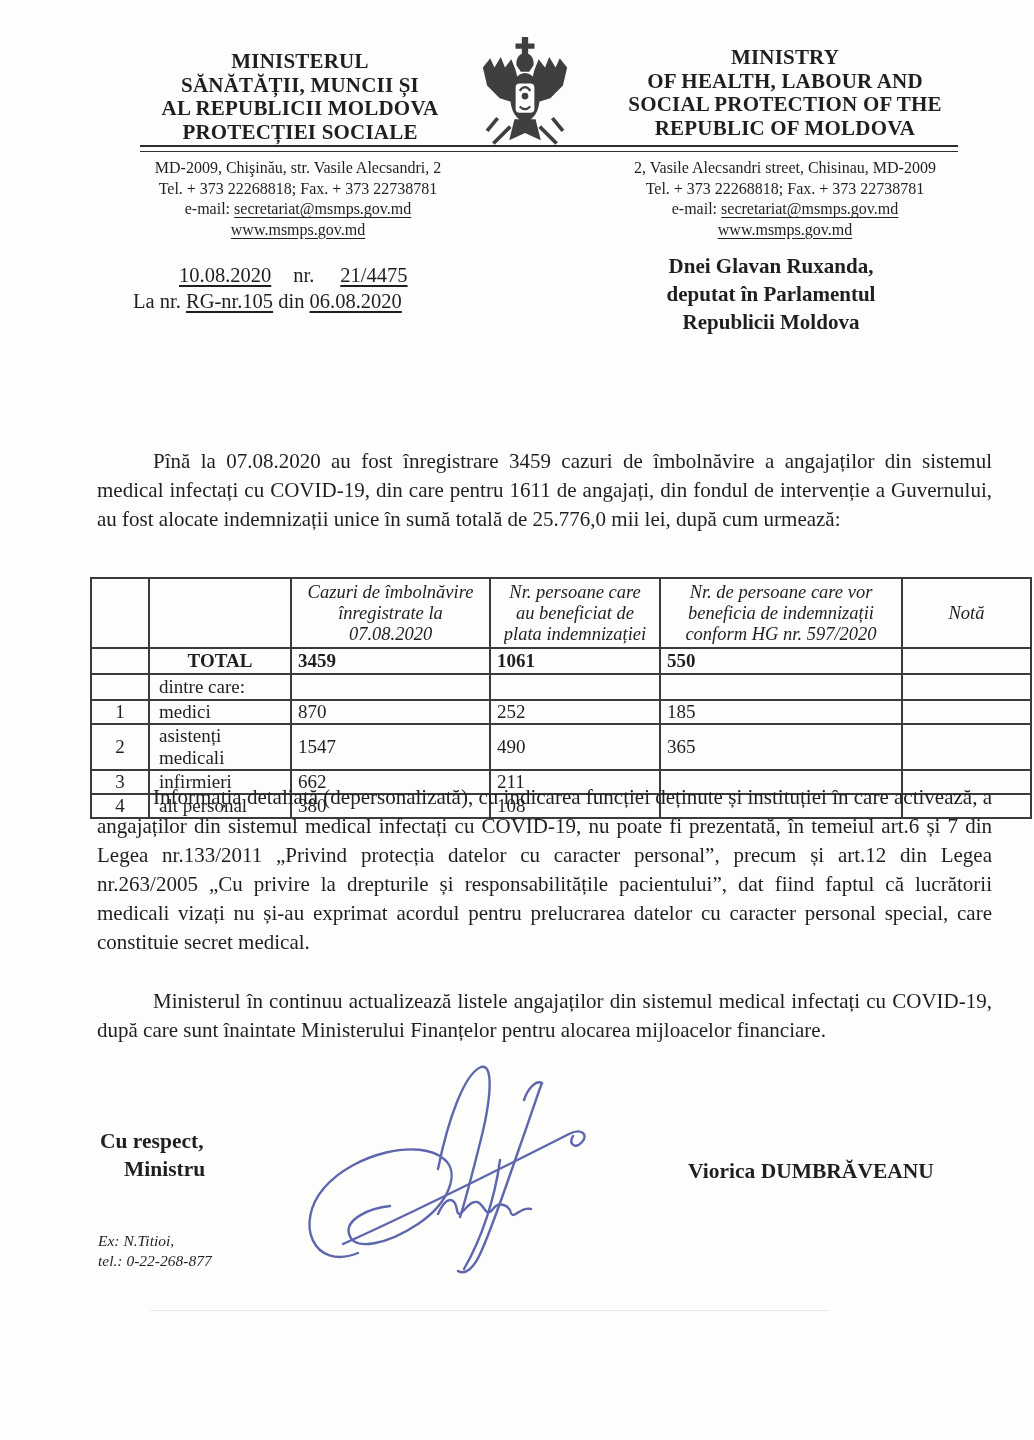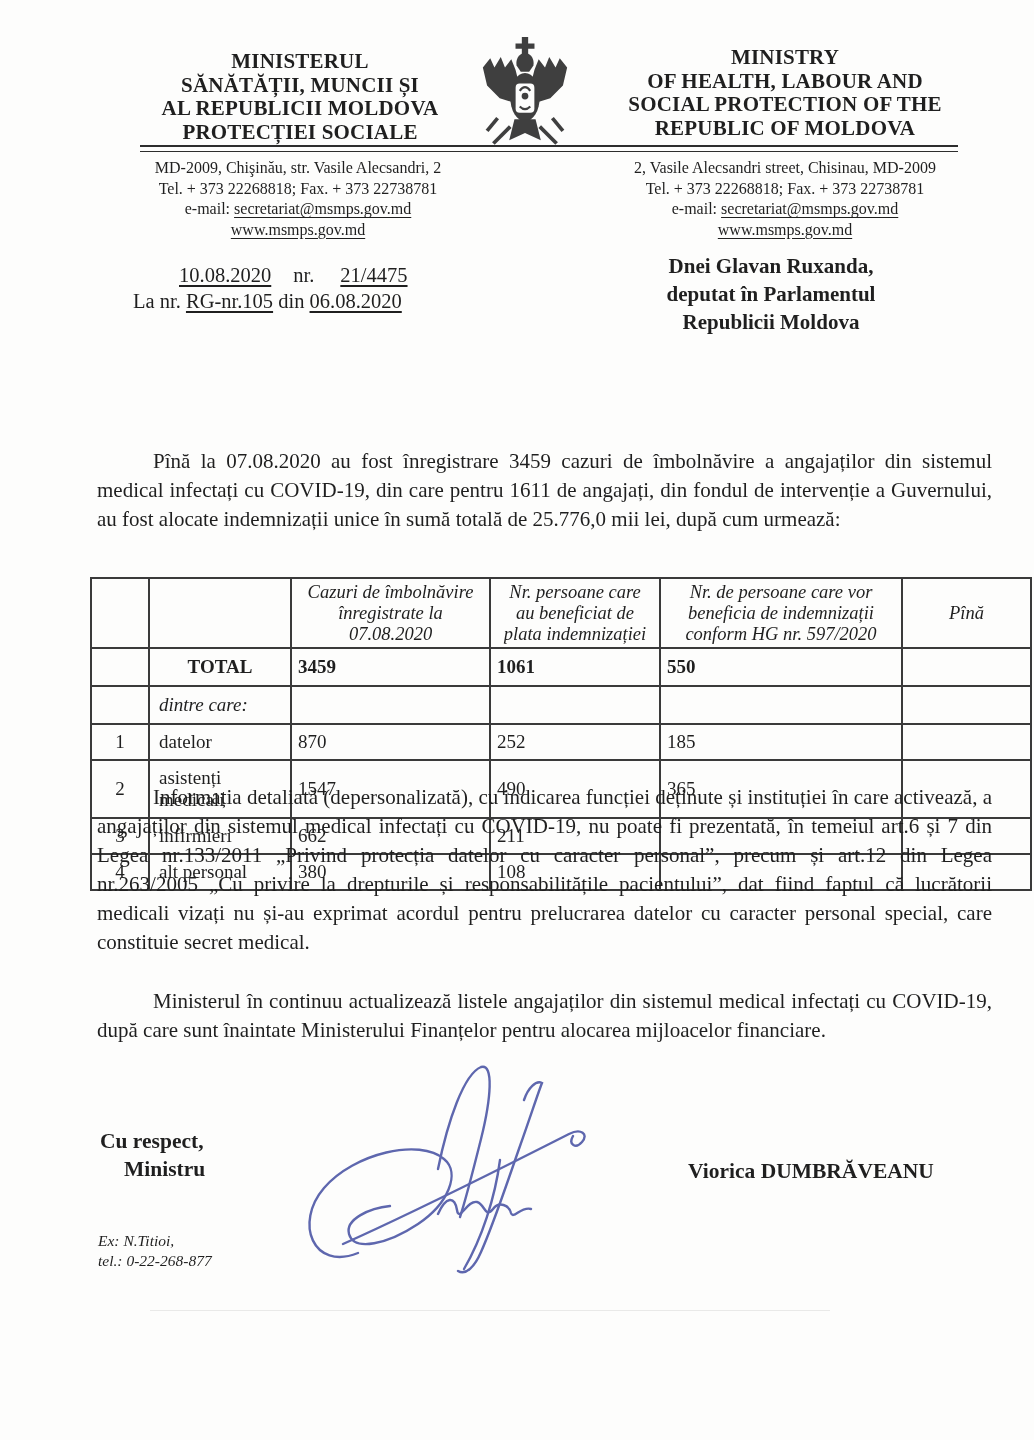--- a/index.html
+++ b/index.html
@@ -27,30 +27,30 @@
   .refs .gap2{display:inline-block;width:26px;}
   .addressee{position:absolute;left:608px;top:252px;width:326px;text-align:center;
     font-weight:bold;font-size:21px;line-height:28px;}
   
   .para{position:absolute;left:97px;width:895px;font-size:21px;line-height:29px;
     text-align:justify;text-indent:56px;}
   .p1{top:360px;} .p2{top:447px;} .p3{top:783px;} .p4{top:987px;}
   
   table.data{position:absolute;left:90px;top:577px;border-collapse:collapse;table-layout:fixed;
     font-size:19px;}
-  table.data td,table.data th{border:2px solid #3a3a3a;padding:6px 6px;overflow:hidden;}
+  table.data td,table.data th{border:2px solid #3a3a3a;padding:0 6px;overflow:hidden;}
   table.data th{font-style:italic;font-weight:normal;font-size:18.5px;line-height:21px;
     text-align:center;vertical-align:middle;height:64px;padding:2px 8px;border-radius:24px;}
   .c-num{width:40px;text-align:center;}
   .c-name{width:123px;text-align:left;padding-left:9px!important;}
   .c-cases{width:181px;} .c-paid{width:152px;} .c-future{width:224px;} .c-note{width:111px;}
   td.val{text-align:left;padding-right:15px!important;margin-left:11px;}
   tr.r-total td{height:24px;font-weight:bold;}
   tr.r-total td.c-name{text-align:center;padding-left:6px!important;}
-  tr.r-sub td{height:24px;font-style:italic;}
+  tr.r-sub td{height:24px;}
   tr.r-data td{height:22px;}
   
   .closing{position:absolute;left:100px;top:1112px;font-size:21.5px;font-weight:bold;margin-top:17px;}
   .minister{position:absolute;left:124px;top:1157px;font-size:21.5px;font-weight:bold;}
   .sig-name{position:absolute;left:688px;top:1159px;font-size:21.5px;font-weight:bold;}
   .signature{position:absolute;left:288px;top:1038px;width:322px;height:242px;}
   .footnote{position:absolute;left:98px;top:1231px;font-size:15.5px;font-style:italic;line-height:20px;}
   .faint-line{position:absolute;left:150px;top:1310px;width:680px;height:1px;background:rgba(0,0,0,0.08);}
 </style>
 </head>
@@ -140,41 +140,41 @@
         <col class="c-future">
         <col class="c-note">
     </colgroup>
     <tbody>
         <tr>
       <th class="c-num"></th>
       <th class="c-name"></th>
       <th class="c-cases">Cazuri de îmbolnăvire înregistrate la 07.08.2020</th>
       <th class="c-paid">Nr. persoane care au beneficiat de plata indemnizației</th>
       <th class="c-future">Nr. de persoane care vor beneficia de indemnizații conform HG nr. 597/2020</th>
-      <th class="c-note">Pînă</th>
+      <th class="c-note">Notă</th>
     </tr>
     <tr class="r-total">
       <td class="c-num"></td>
       <td class="c-name">TOTAL</td>
       <td class="val">3459</td>
       <td class="val">1061</td>
       <td class="val">550</td>
       <td></td>
     </tr>
     <tr class="r-sub">
       <td class="c-num"></td>
       <td class="c-name">dintre care:</td>
       <td class="val"></td>
       <td class="val"></td>
       <td class="val"></td>
       <td></td>
     </tr>
     <tr class="r-data">
       <td class="c-num">1</td>
-      <td class="c-name">datelor</td>
+      <td class="c-name">medici</td>
       <td class="val">870</td>
       <td class="val">252</td>
       <td class="val">185</td>
       <td></td>
     </tr>
     <tr class="r-data">
       <td class="c-num">2</td>
       <td class="c-name">asistenți medicali</td>
       <td class="val">1547</td>
       <td class="val">490</td>

